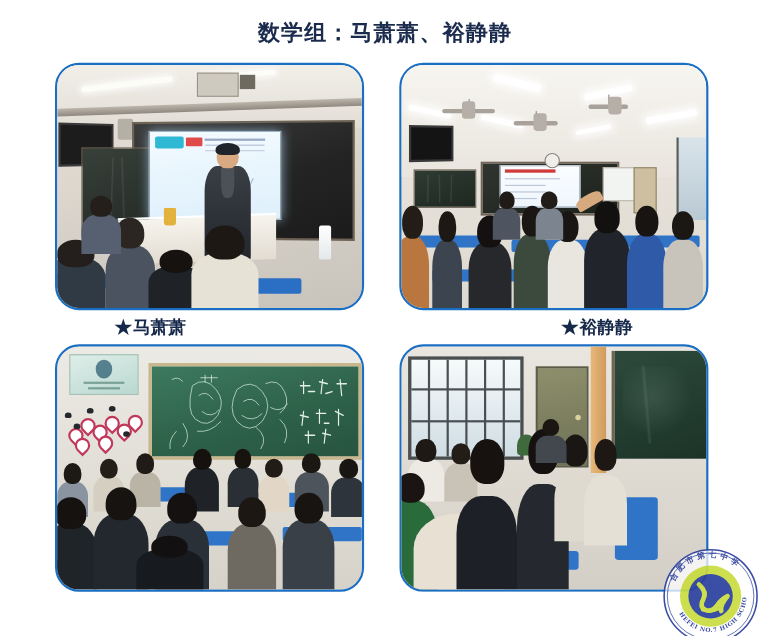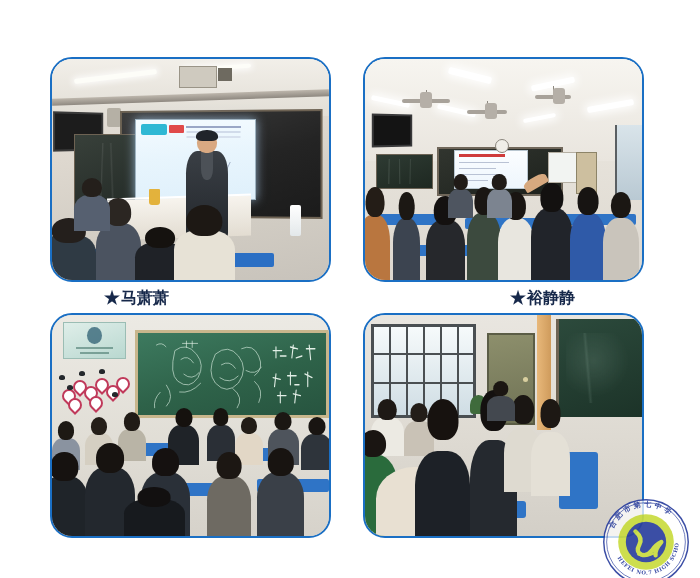--- a/index.html
+++ b/index.html
@@ -375,20 +375,21 @@
     width: 96px; height: 96px;
     opacity: .92;
   }
   .seal svg { width:100%; height:100%; }
 </style>
 </head>
 <body>
 
 <div class="page">
 
+  <div class="page-title">数学组：马萧萧、裕静静</div>
 
   <div class="photo-frame frame-tl">
     <div class="scene">
       <div class="tl-wall"></div>
       <div class="tl-ceil"></div>
       <div class="tl-beam"></div>
       <div class="tl-tube tl-tube1"></div>
       <div class="tl-tube tl-tube2"></div>
       <div class="tl-proj-box"></div>
       <div class="tl-proj-box2"></div>

